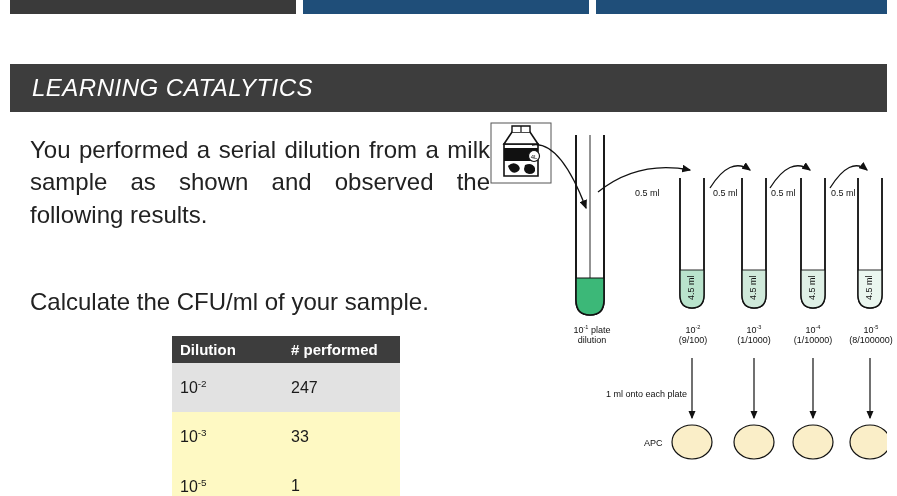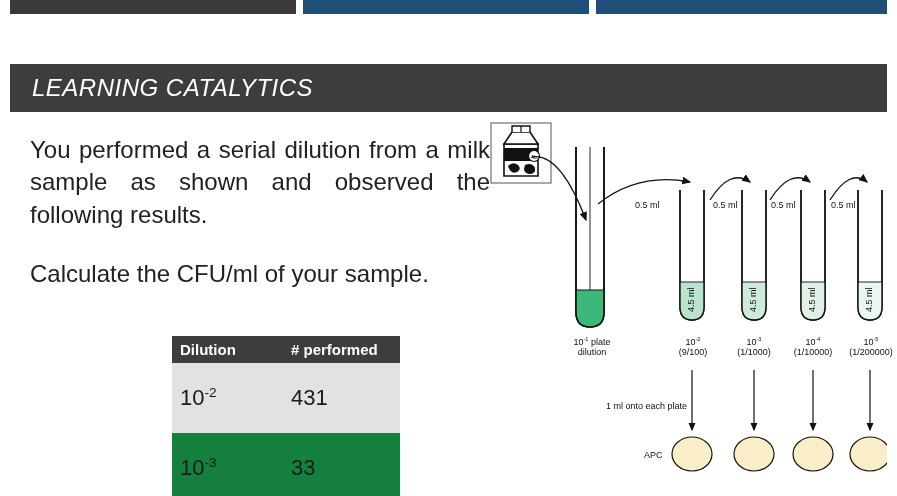--- a/index.html
+++ b/index.html
@@ -67,56 +67,56 @@
     position: absolute;
     left: 20px;
     width: 460px;
     color: #222222;
     font-size: 24px;
     line-height: 1.35;
     text-align: justify;
     text-justify: inter-word;
   }
   .para1 { top: 112px; }
-  .para2 { top: 236px; }
+  .para2 { top: 264px; }
 
   
   .data-table {
     position: absolute;
     left: 162px;
     top: 314px;
     width: 228px;
     border-collapse: collapse;
     font-size: 15px;
   }
   .data-table th {
     background: #3d3d3d;
     color: #ffffff;
     text-align: left;
     padding: 5px 8px;
     font-weight: bold;
     font-size: 15px;
     border: none;
   }
   .data-table td {
-    padding: 22px 8px;
+    padding: 15px 8px;
     color: #1a1a1a;
-    font-size: 22px;
+    font-size: 16px;
     border: none;
   }
   .data-table tr.odd td { background: #e2e2e2; }
-  .data-table tr.even td { background: #15803d; }
+  .data-table tr.even td { background: #fef9c3; }
   .data-table .col-dil { width: 95px; }
   sup { font-size: 0.62em; vertical-align: super; }
 
   
   .diagram {
     position: absolute;
     left: 488px;
-    top: 100px;
+    top: 88px;
     width: 389px;
     height: 366px;
   }
   .diagram svg { display: block; }
 
   .dlabel {
     position: absolute;
     font-size: 9px;
     color: #111111;
     font-family: "Liberation Sans", sans-serif;
@@ -152,21 +152,21 @@
   <table class="data-table">
     <thead>
       <tr>
         <th class="col-dil">Dilution</th>
         <th># performed</th>
       </tr>
     </thead>
     <tbody>
       <tr class="odd">
         <td><span>10</span><sup>-2</sup></td>
-        <td>431</td>
+        <td>247</td>
       </tr>
       <tr class="even">
         <td><span>10</span><sup>-3</sup></td>
         <td>33</td>
       </tr>
       <tr class="even">
         <td><span>10</span><sup>-5</sup></td>
         <td>1</td>
       </tr>
     </tbody>
@@ -279,20 +279,20 @@
     <div class="dlabel center" style="left:222px; top:214px; width:68px;">
       <span>10</span><sup>-3</sup><br>
       <span>(1/1000)</span>
     </div>
     <div class="dlabel center" style="left:279px; top:214px; width:72px;">
       <span>10</span><sup>-4</sup><br>
       <span>(1/10000)</span>
     </div>
     <div class="dlabel center" style="left:334px; top:214px; width:78px;">
       <span>10</span><sup>-5</sup><br>
-      <span>(1/200000)</span>
+      <span>(8/100000)</span>
     </div>
 
     <div class="dlabel" style="left:108px; top:279px;">1 ml onto each plate</div>
     <div class="dlabel" style="left:146px; top:328px;">APC</div>
   </div>
 
 </div>
 
 </body></html>

